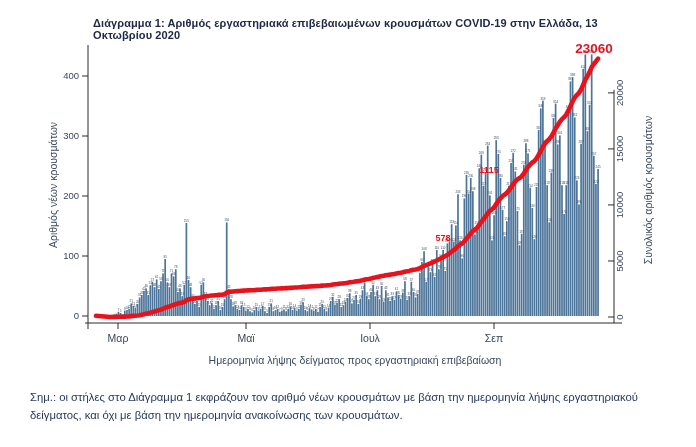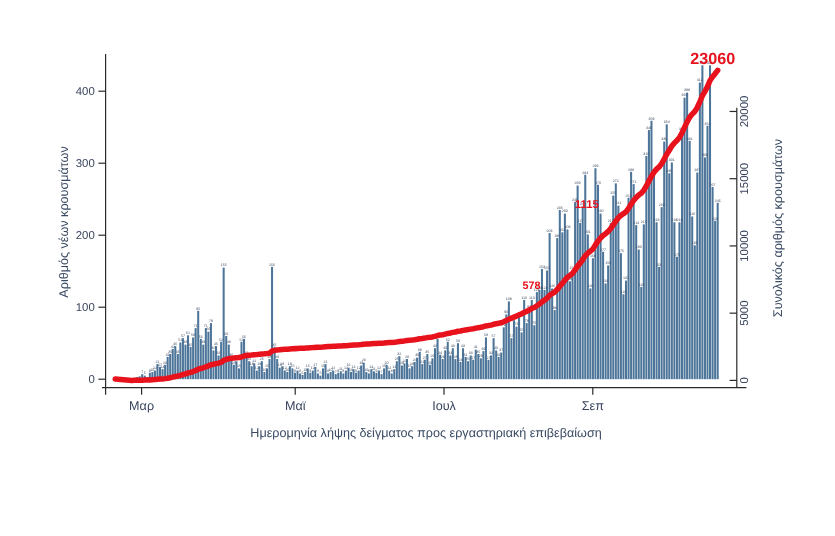--- a/index.html
+++ b/index.html
@@ -9,20 +9,21 @@
          font-size:11px;font-weight:bold;color:#20294a;letter-spacing:.1px;}
   .note{position:absolute;left:30px;top:388px;width:648px;
         font-size:11.3px;color:#273a5e;line-height:1.6;}
   svg{position:absolute;left:0;top:0;}
   text{font-family:"Liberation Sans", sans-serif;}
 </style>
 </head>
 <body>
 
 <div class="page">
+  <div class="title">Διάγραμμα 1: Αριθμός εργαστηριακά επιβεβαιωμένων κρουσμάτων COVID-19 στην Ελλάδα, 13 Οκτωβρίου 2020</div>
   <svg id="chart" width="696" height="447" viewBox="0 0 696 447">
       <g>
         <rect x="109.15" y="315.40" width="1.7" height="0.60" fill="#4d7599"></rect>
         <rect x="111.27" y="314.80" width="1.7" height="1.20" fill="#4d7599"></rect>
         <rect x="113.39" y="314.20" width="1.7" height="1.80" fill="#4d7599"></rect>
         <rect x="115.52" y="313.60" width="1.7" height="2.40" fill="#4d7599"></rect>
         <rect x="117.64" y="311.80" width="1.7" height="4.20" fill="#4d7599"></rect>
         <rect x="119.76" y="313.00" width="1.7" height="3.00" fill="#4d7599"></rect>
         <rect x="121.88" y="314.20" width="1.7" height="1.80" fill="#4d7599"></rect>
         <rect x="124.00" y="310.60" width="1.7" height="5.40" fill="#4d7599"></rect>
@@ -525,13 +526,14 @@
         <line x1="494" y1="323" x2="494" y2="329"></line>
       </g>
       <g font-size="10.5" fill="#3a465f" text-anchor="middle">
         <text x="118" y="342">Μαρ</text>
         <text x="246" y="342">Μαϊ</text>
         <text x="370" y="342">Ιουλ</text>
         <text x="494" y="342">Σεπ</text>
       </g>
       <text x="355" y="364" font-size="10.5" fill="#3a4a63" text-anchor="middle">Ημερομηνία λήψης δείγματος προς εργαστηριακή επιβεβαίωση</text>
     </svg>
+  <div class="note">Σημ.: οι στήλες στο Διάγραμμα 1 εκφράζουν τον αριθμό νέων κρουσμάτων με βάση την ημερομηνία λήψης εργαστηριακού δείγματος, και όχι με βάση την ημερομηνία ανακοίνωσης των κρουσμάτων.</div>
 </div>
 
 </body></html>

